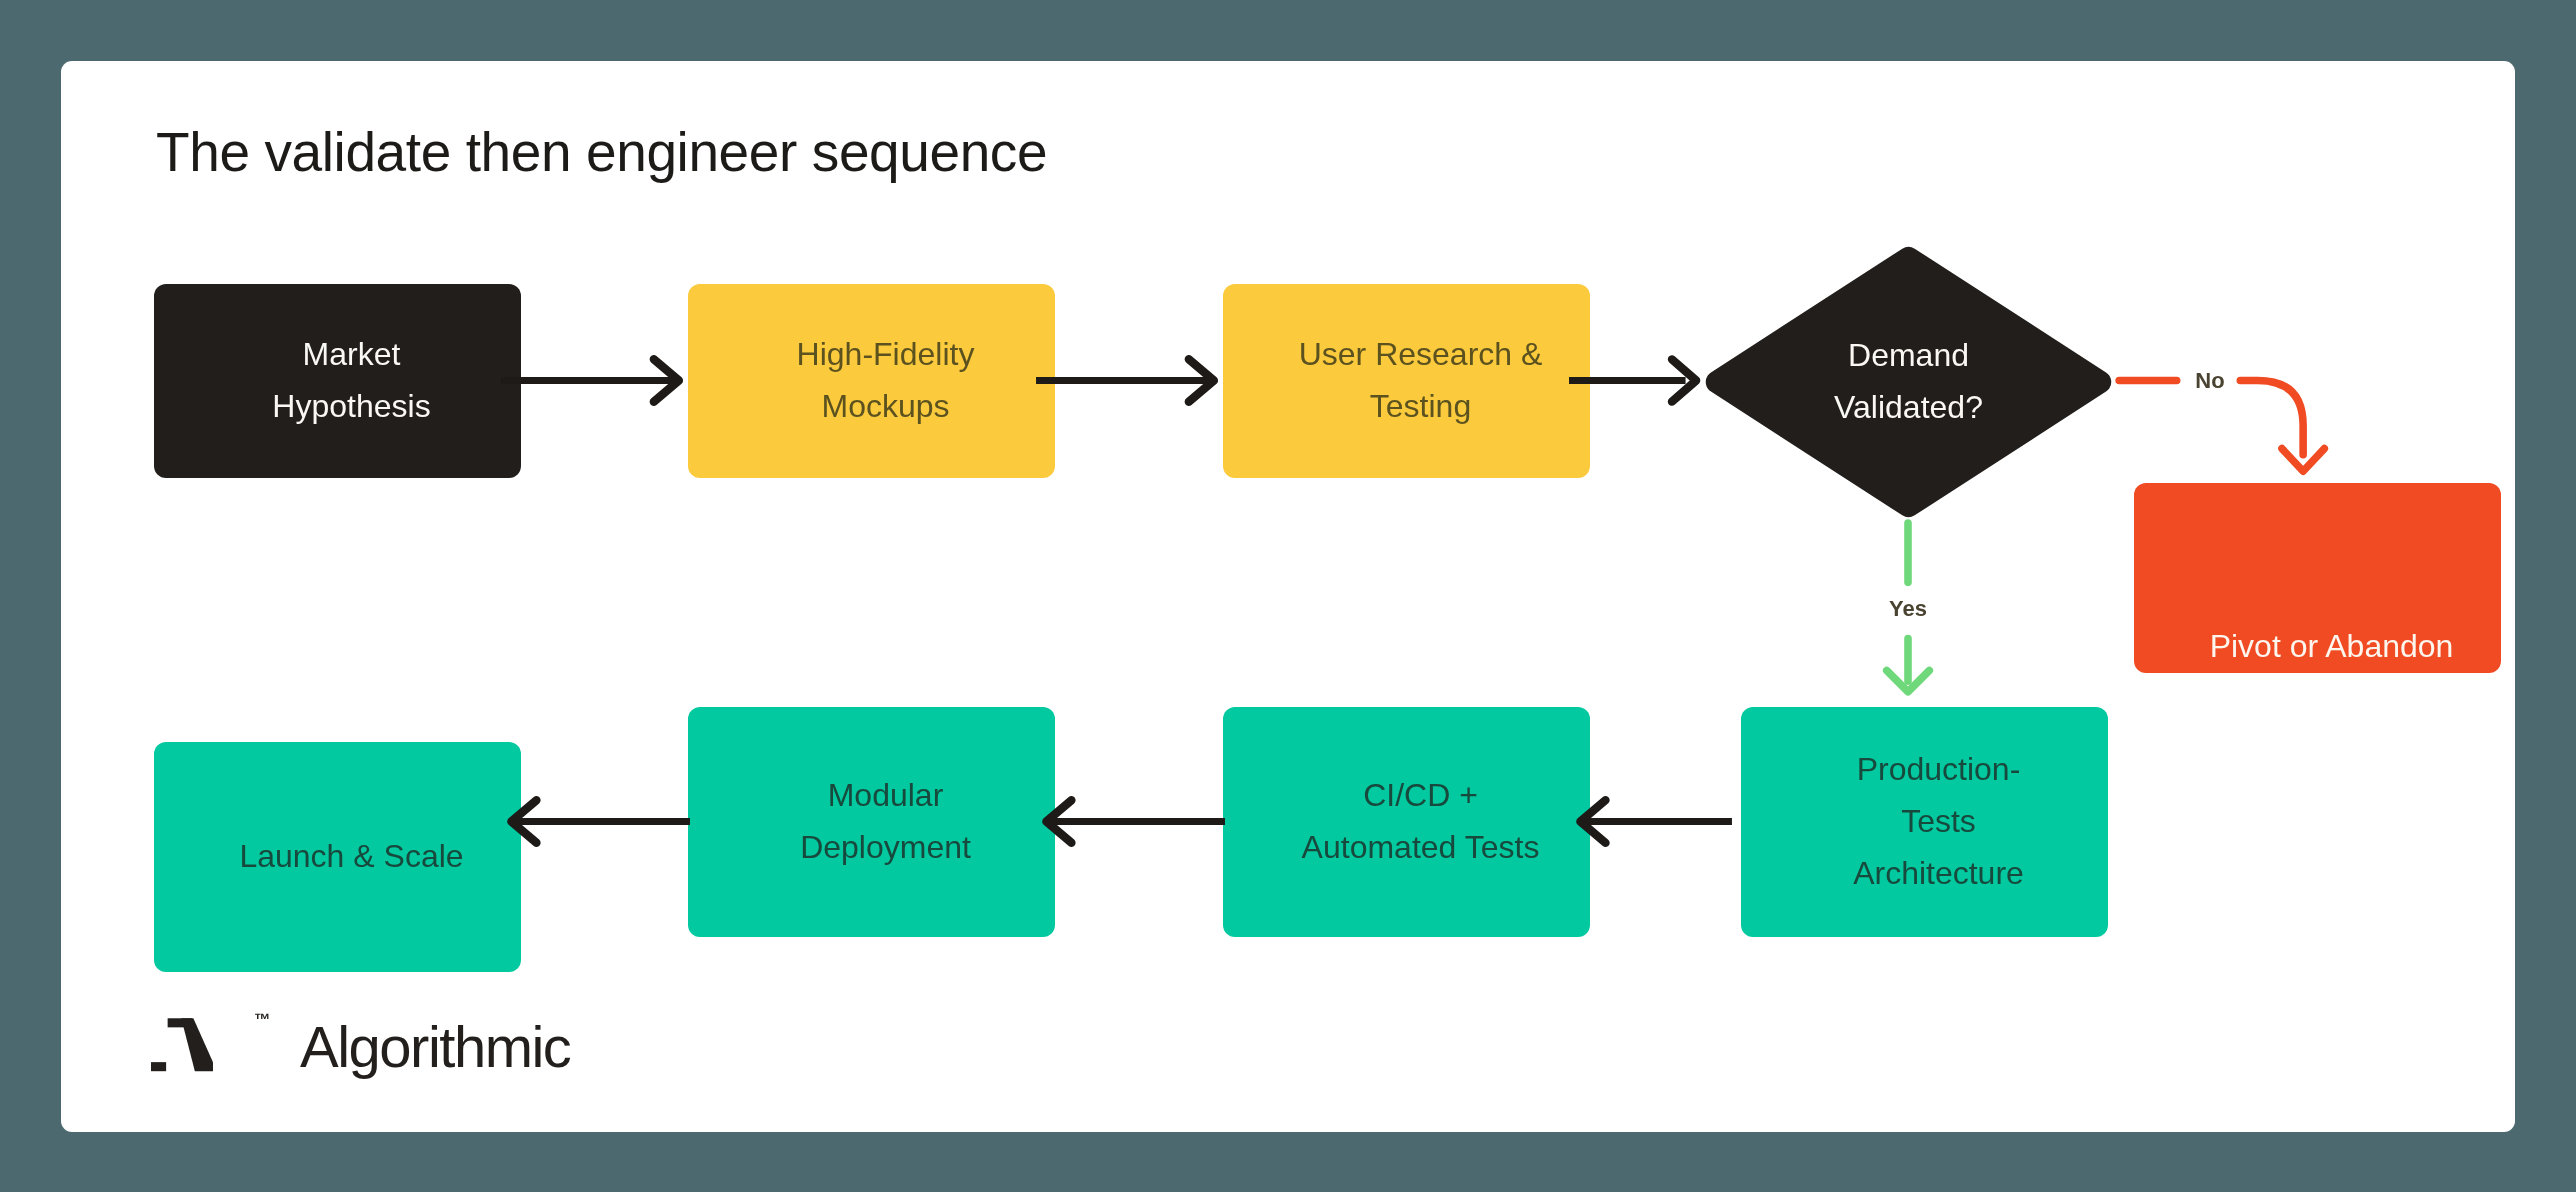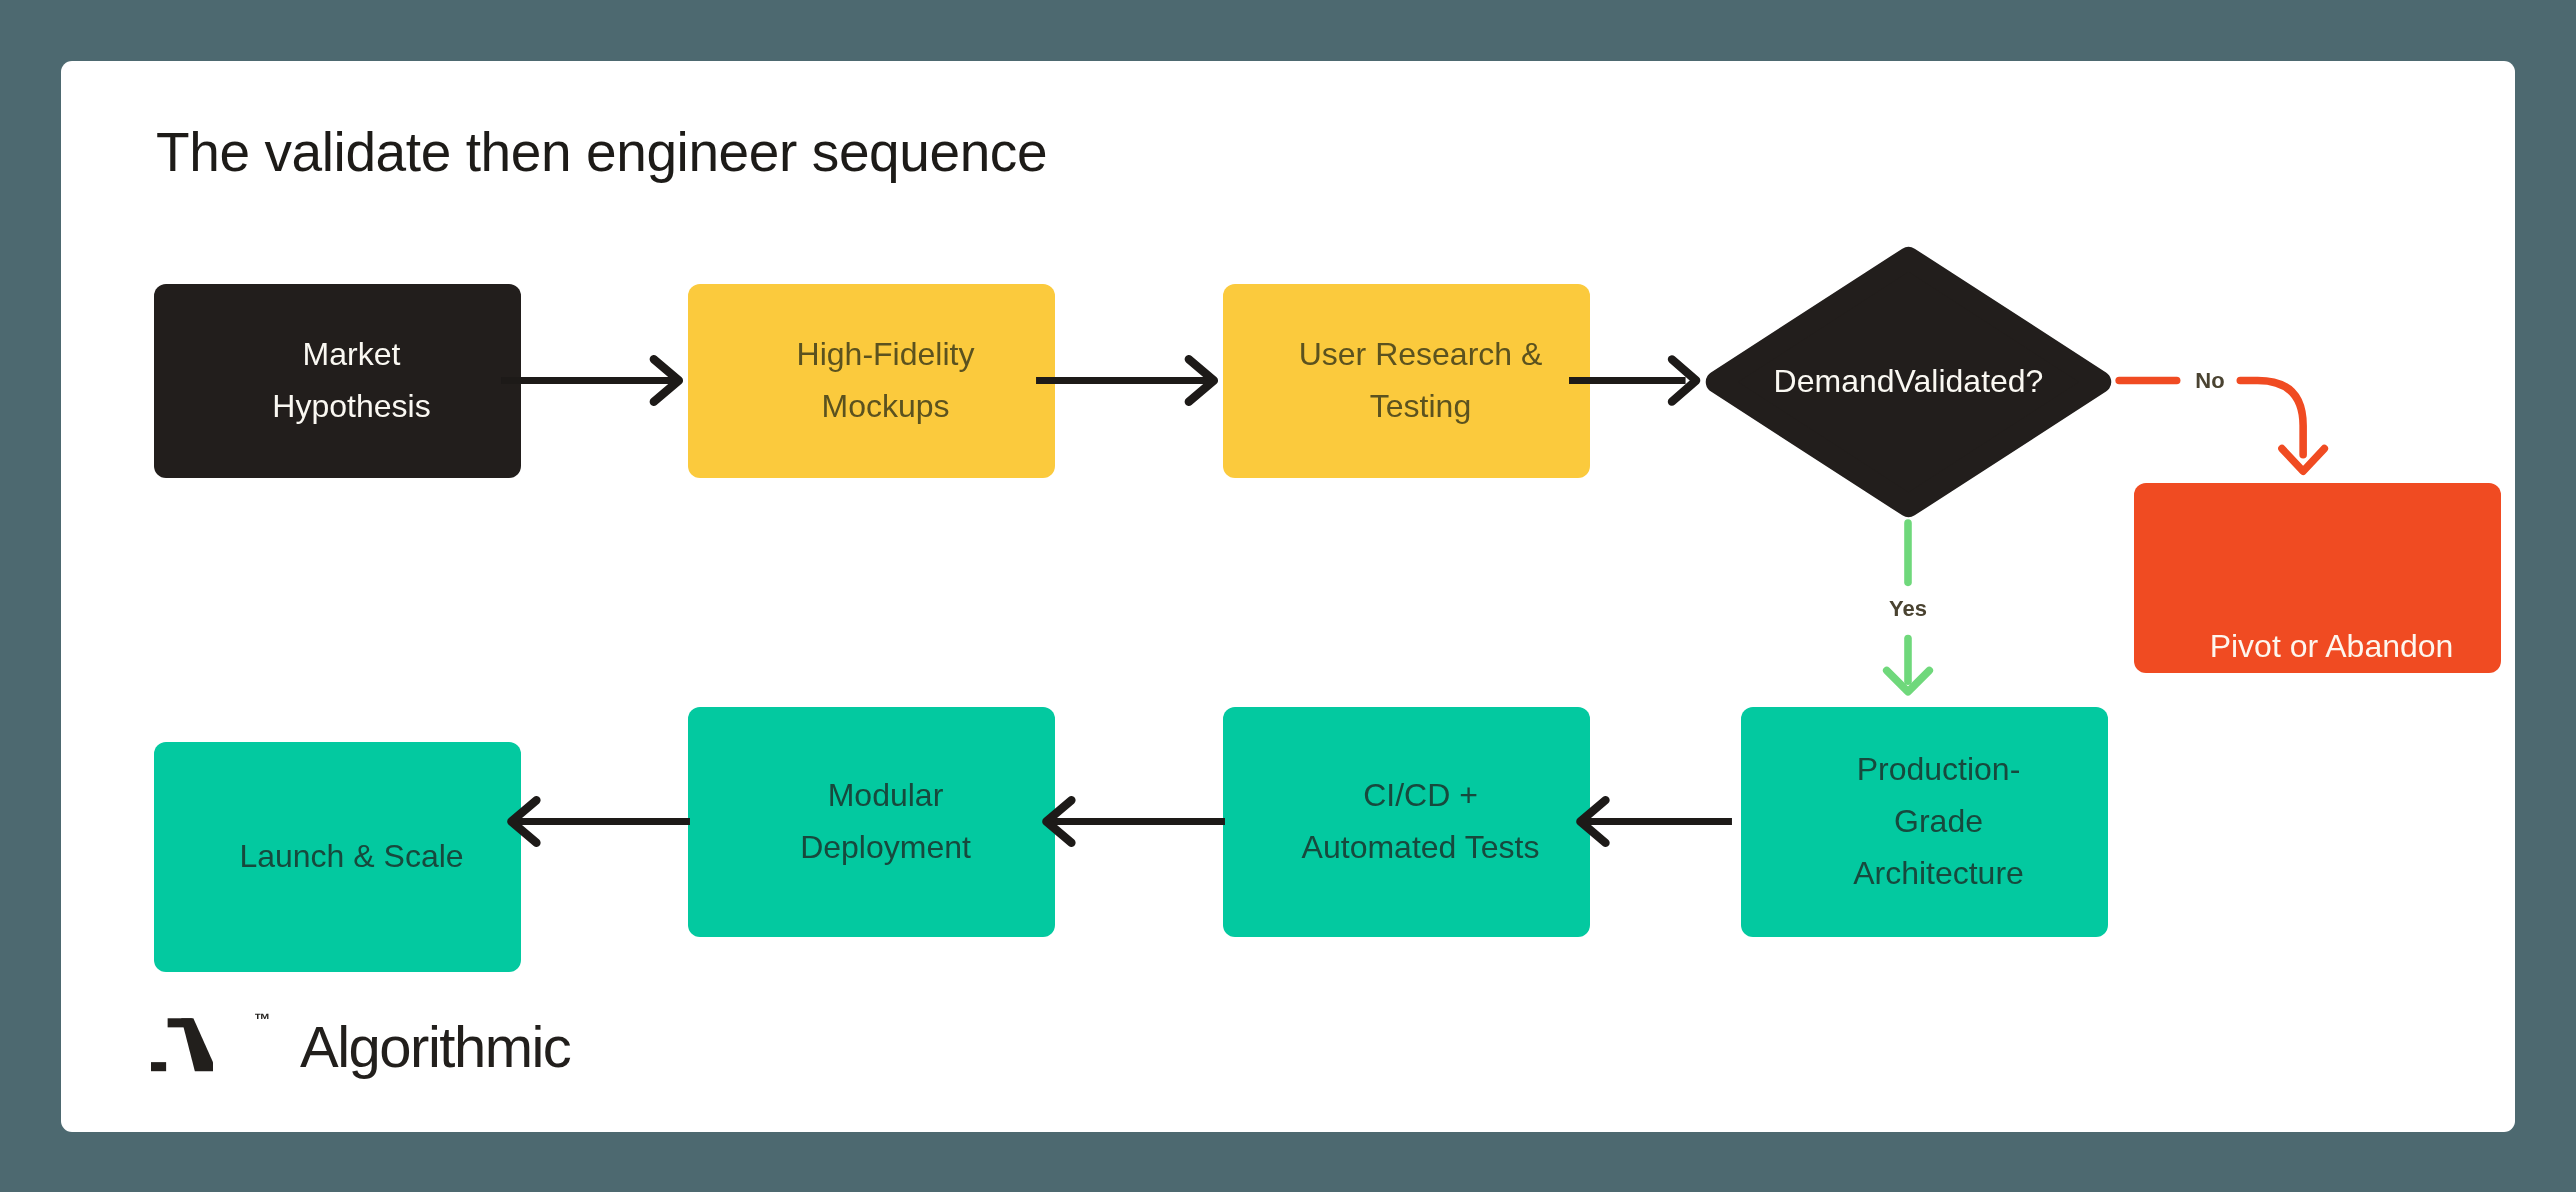--- a/index.html
+++ b/index.html
@@ -35,21 +35,21 @@
   #n-pivot{left:2073px;top:422px;width:339px;height:190px;}
   #n-architecture{left:1680px;top:646px;width:339px;height:230px;}
   #n-cicd{left:1162px;top:646px;width:339px;height:230px;}
   #n-deployment{left:627px;top:646px;width:339px;height:230px;}
   #n-launch{left:93px;top:681px;width:339px;height:230px;align-items:center;}
 
   .edge{position:absolute;}
   #e-diamond{left:1644px;top:185px;}
   .diamond-text{
     position:absolute;left:1644px;top:185px;width:407px;height:272px;
-    display:flex;flex-direction:row;align-items:center;justify-content:center;
+    display:flex;flex-direction:column;align-items:center;justify-content:center;
     color:#FAF8F2;font-size:32px;line-height:1.62;font-weight:500;text-align:center;
   }
   .edge-label{
     position:absolute;font-size:22px;font-weight:700;color:#4A4331;
     text-align:center;line-height:30px;height:30px;
   }
   #lbl-no{left:2117px;top:305px;width:64px;}
   #lbl-yes{left:1809px;top:533px;width:76px;}
 
   .logo{position:absolute;left:90px;top:949px;height:64px;}
@@ -116,21 +116,21 @@
 
   <svg class="edge" style="left:1815px;top:456px" width="64" height="190" viewBox="0 0 84 250">
     <line x1="42" y1="8" x2="42" y2="86" stroke="#6FD87B" stroke-width="10" stroke-linecap="round"></line>
     <line x1="42" y1="160" x2="42" y2="216" stroke="#6FD87B" stroke-width="10" stroke-linecap="round"></line>
     <polyline points="14,202 42,230 70,202" fill="none" stroke="#6FD87B" stroke-width="10" stroke-linecap="round" stroke-linejoin="round"></polyline>
   </svg>
   <div class="edge-label" id="lbl-yes">Yes</div>
 
   <div class="node node-teal" id="n-architecture">
     <div>Production-</div>
-    <div>Grade</div>
+    <div>Tests</div>
     <div>Architecture</div>
   </div>
 
   <div class="node node-teal" id="n-cicd">
     <div>CI/CD +</div>
     <div>Automated Tests</div>
   </div>
 
   <div class="node node-teal" id="n-deployment">
     <div>Modular</div>

